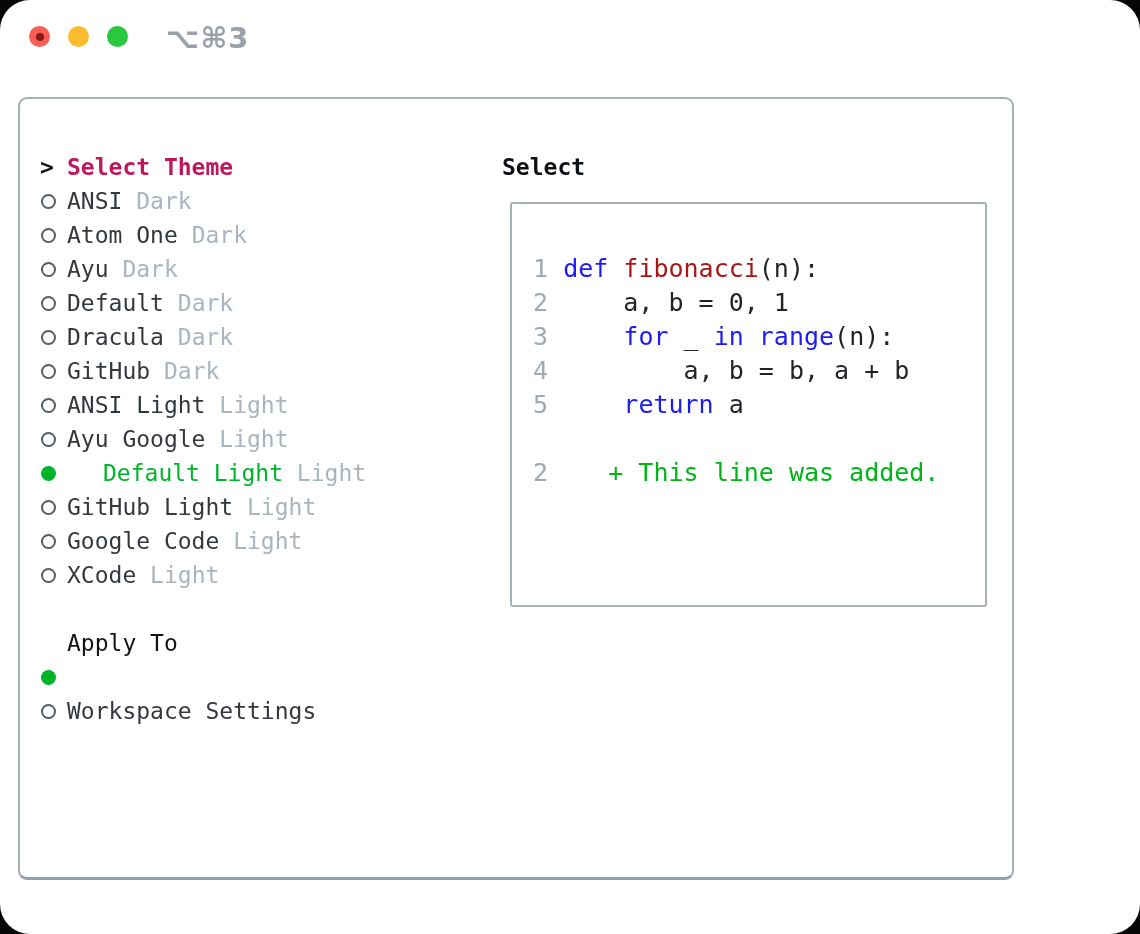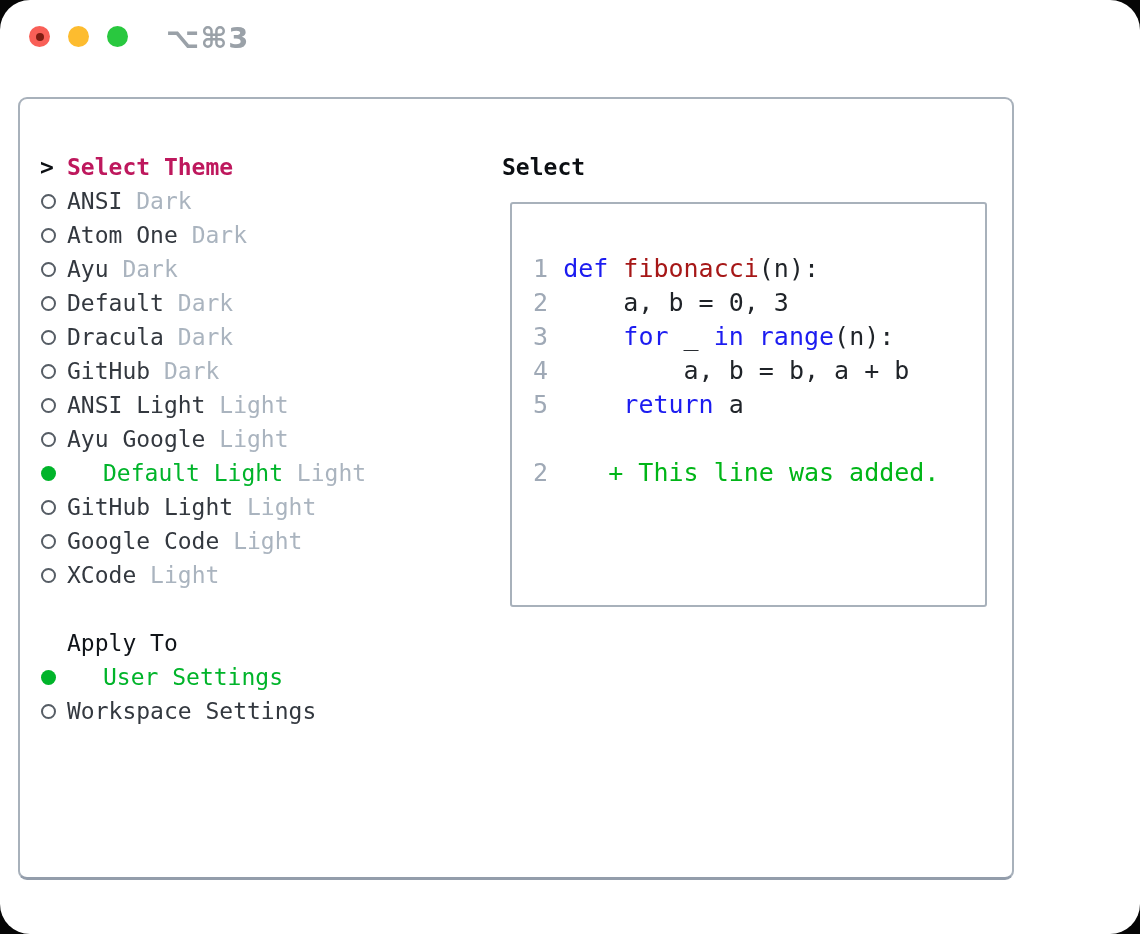--- a/index.html
+++ b/index.html
@@ -155,31 +155,31 @@
           <div class="row"><span class="marker"><span class="ring"></span></span><span class="item-name">XCode</span><span class="item-variant">Light</span></div>
         </div>
 
       <div class="spacer"></div>
 
       <div class="row">
         <span class="marker"></span>
         <span class="subheading">Apply To</span>
       </div>
       <div id="apply-list">
-          <div class="row"><span class="marker"><span class="dot"></span></span><span class="item-name selected">User Settings</span></div>
+          <div class="row"><span class="marker"><span class="dot"></span></span></div>
           <div class="row"><span class="marker"><span class="ring"></span></span><span class="item-name">Workspace Settings</span></div>
         </div>
 
     </div>
 
     <div class="right-col">
       <div class="preview-heading">Select</div>
       <div class="preview-box" id="preview-box">
           <div class="code-line"><span class="seg-num">1</span><span class="seg-plain"> </span><span class="seg-keyword">def</span><span class="seg-plain"> </span><span class="seg-function">fibonacci</span><span class="seg-plain">(n):</span></div>
-          <div class="code-line"><span class="seg-num">2</span><span class="seg-plain">     a, b = 0, 3</span></div>
+          <div class="code-line"><span class="seg-num">2</span><span class="seg-plain">     a, b = 0, 1</span></div>
           <div class="code-line"><span class="seg-num">3</span><span class="seg-plain">     </span><span class="seg-keyword">for</span><span class="seg-plain"> _ </span><span class="seg-keyword">in</span><span class="seg-plain"> </span><span class="seg-keyword">range</span><span class="seg-plain">(n):</span></div>
           <div class="code-line"><span class="seg-num">4</span><span class="seg-plain">         a, b = b, a + b</span></div>
           <div class="code-line"><span class="seg-num">5</span><span class="seg-plain">     </span><span class="seg-keyword">return</span><span class="seg-plain"> a</span></div>
           <div class="code-line"><span class="seg-num"></span></div>
           <div class="code-line"><span class="seg-num">2</span><span class="seg-added">    + This line was added.</span></div>
         </div>
     </div>
 
   </div>
 </div>

